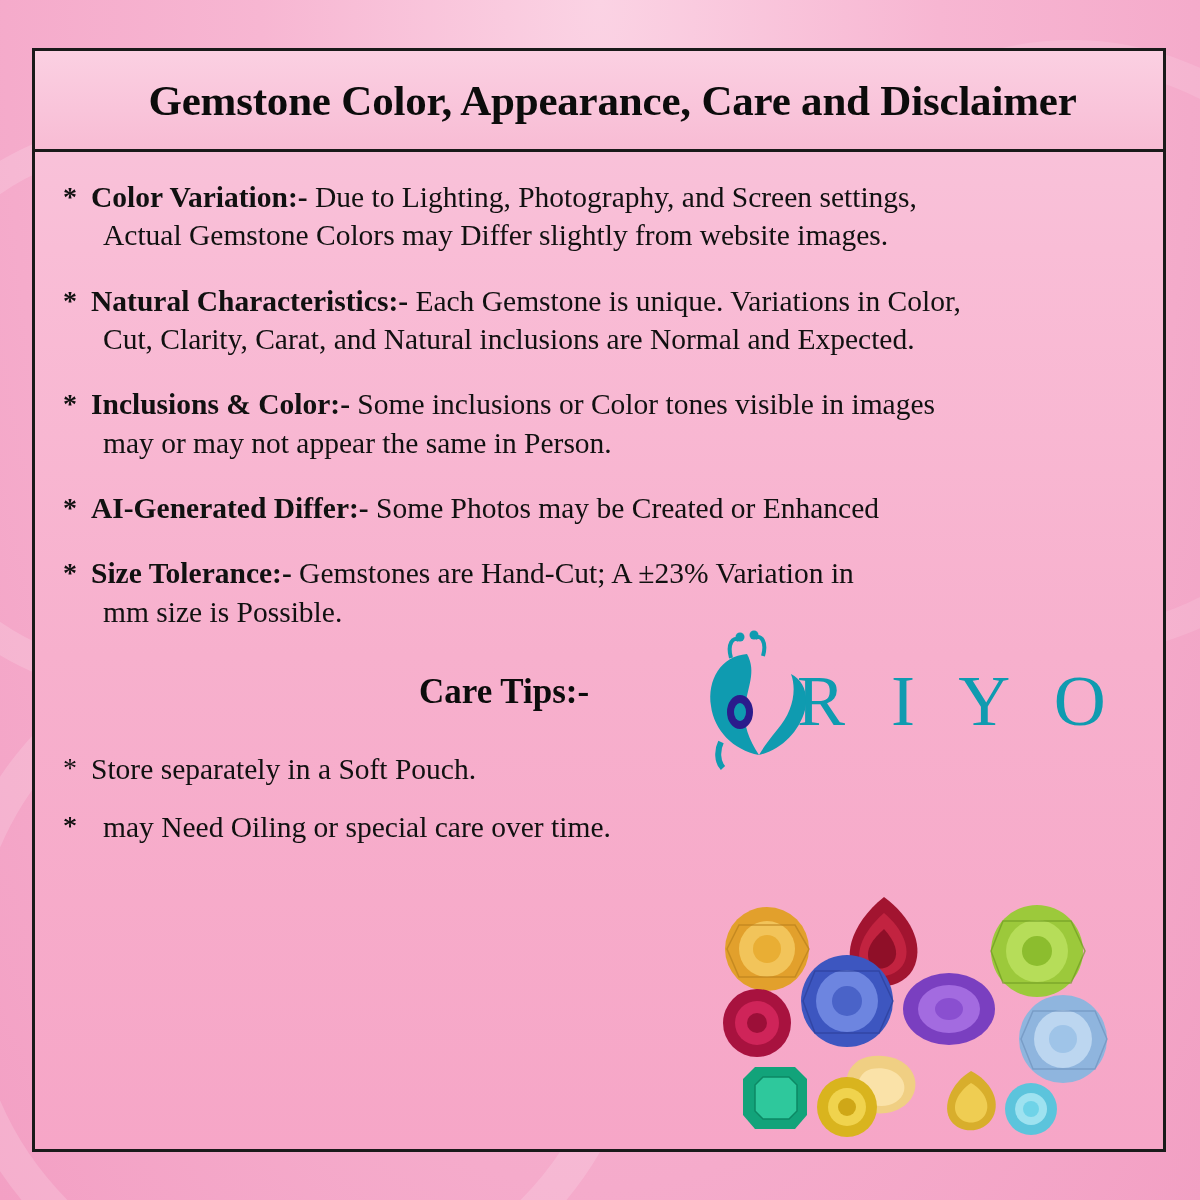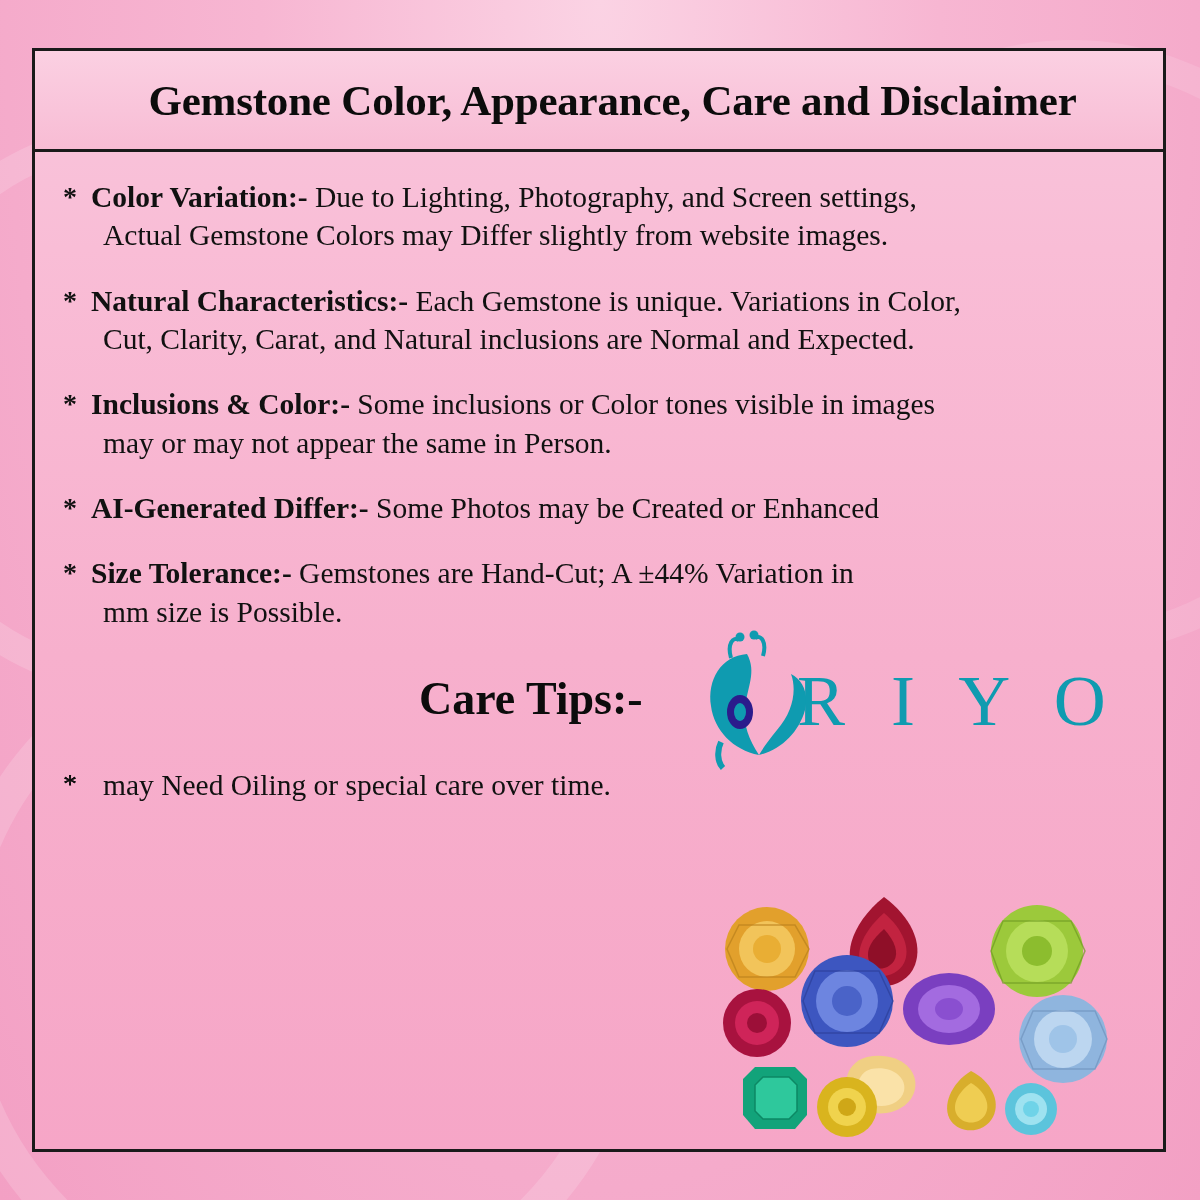--- a/index.html
+++ b/index.html
@@ -92,21 +92,21 @@
   }
   #care-row {
     position: relative;
     height: 92px;
     margin-top: -4px;
   }
   #care-tips {
     position: absolute;
     left: 362px;
     top: 18px;
-    font-size: 46px;
+    font-size: 35px;
     font-weight: bold;
     color: #0c0c0c;
   }
   
   #logo {
     position: absolute;
     left: 600px;
     top: -36px;
     width: 510px;
     height: 150px;
@@ -188,21 +188,21 @@
         <span class="indent-line">may or may not appear the same in Person.</span>
       </div>
 
       <div class="bullet">
         <span class="star">*</span>
         <b>AI-Generated Differ:-</b><span class="txt"> Some Photos may be Created or Enhanced</span>
       </div>
 
       <div class="bullet">
         <span class="star">*</span>
-        <b>Size Tolerance:-</b><span class="txt"> Gemstones are Hand-Cut; A ±44% Variation in</span>
+        <b>Size Tolerance:-</b><span class="txt"> Gemstones are Hand-Cut; A ±23% Variation in</span>
         <span class="indent-line">mm size is Possible.</span>
       </div>
 
       <div id="care-row">
         <div id="care-tips">Care Tips:-</div>
 
         <div id="logo">
           <svg id="peacock" width="180" height="150" viewBox="0 0 180 150">
             <g fill="none" stroke="#0f9bb0" stroke-width="4">
               <path d="M54 30 C50 16, 56 8, 62 12"></path>
@@ -216,20 +216,21 @@
             <ellipse cx="63" cy="84" rx="6" ry="9" fill="#0f9bb0"></ellipse>
             <path d="M44 114 C40 122, 40 134, 46 140" stroke="#0f9bb0" stroke-width="6" fill="none"></path>
           </svg>
           <div id="logo-text">R I Y O</div>
         </div>
       </div>
 
       <div class="care-list">
         <div class="care-item">
           <span class="star">*</span>
+          <span>Store separately in a Soft Pouch.</span>
         </div>
         <div class="care-item">
           <span class="star">*</span>
         </div>
         <div class="care-item">
           <span class="star">*</span>
           <span class="indent-line">may Need Oiling or special care over time.</span>
         </div>
       </div>
     </div>

